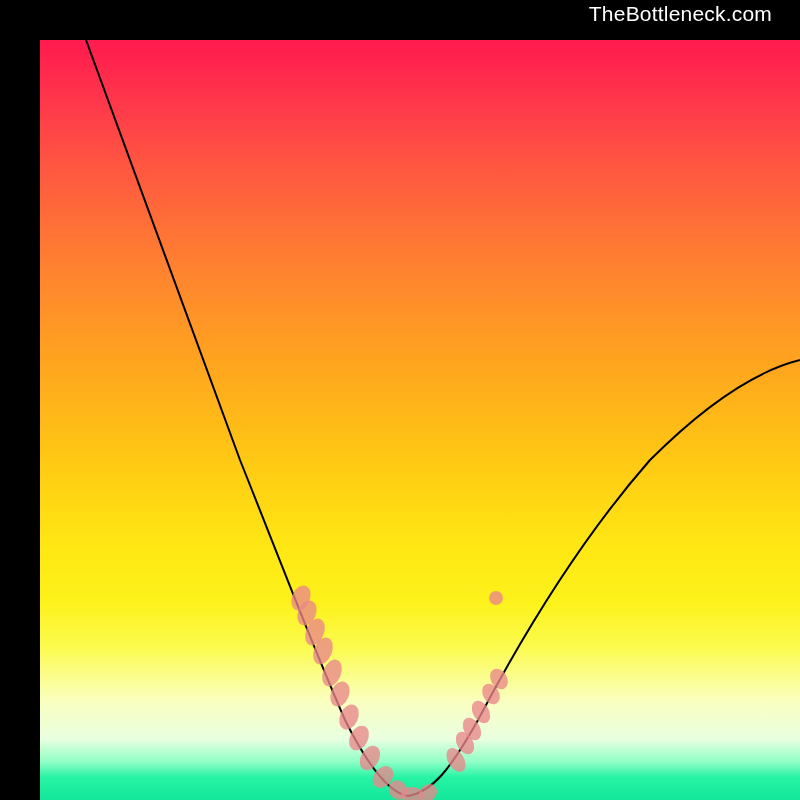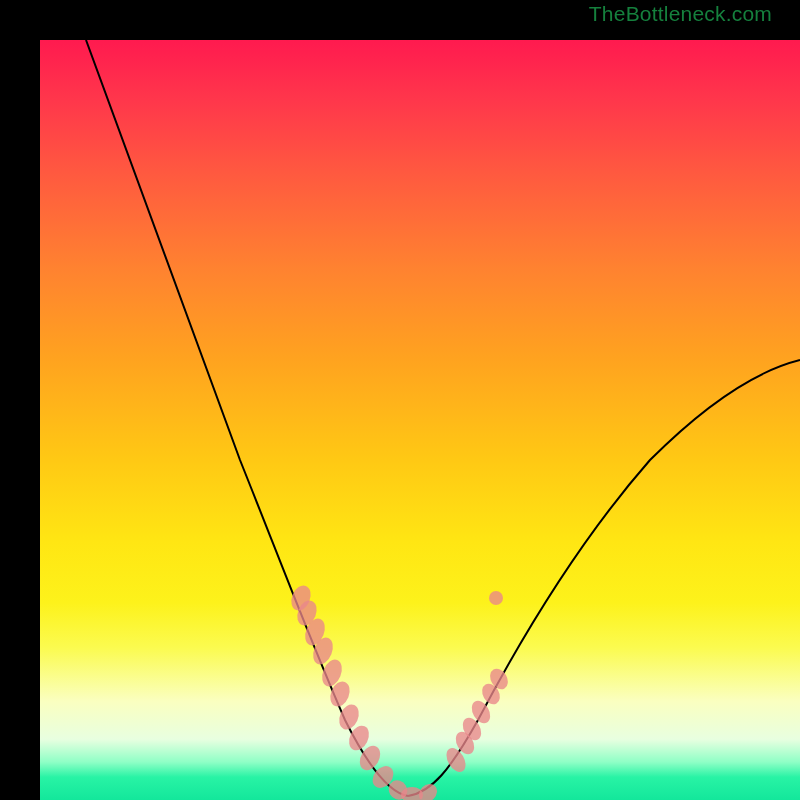--- a/index.html
+++ b/index.html
@@ -46,21 +46,21 @@
       #e8ffe0 92%,
       #8fffc6 95%,
       #28f3a5 97%,
       #13e79b 100%
     );
   }
   .watermark {
     position: absolute;
     top: 2px;
     right: 28px;
-    color: #15803d;
+    color: #ffffff;
     font-size: 21px;
     letter-spacing: 0.2px;
     z-index: 10;
   }
   svg.curves {
     position: absolute;
     inset: 0;
   }
   .curve {
     fill: none;

